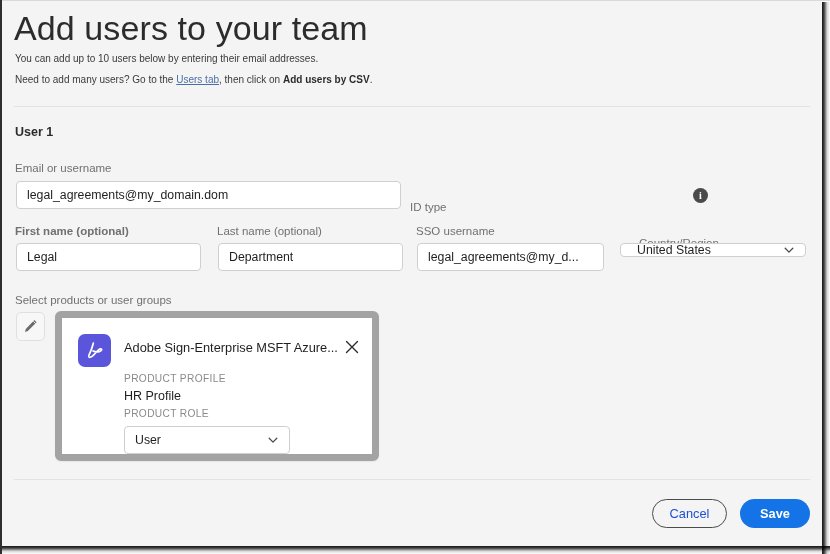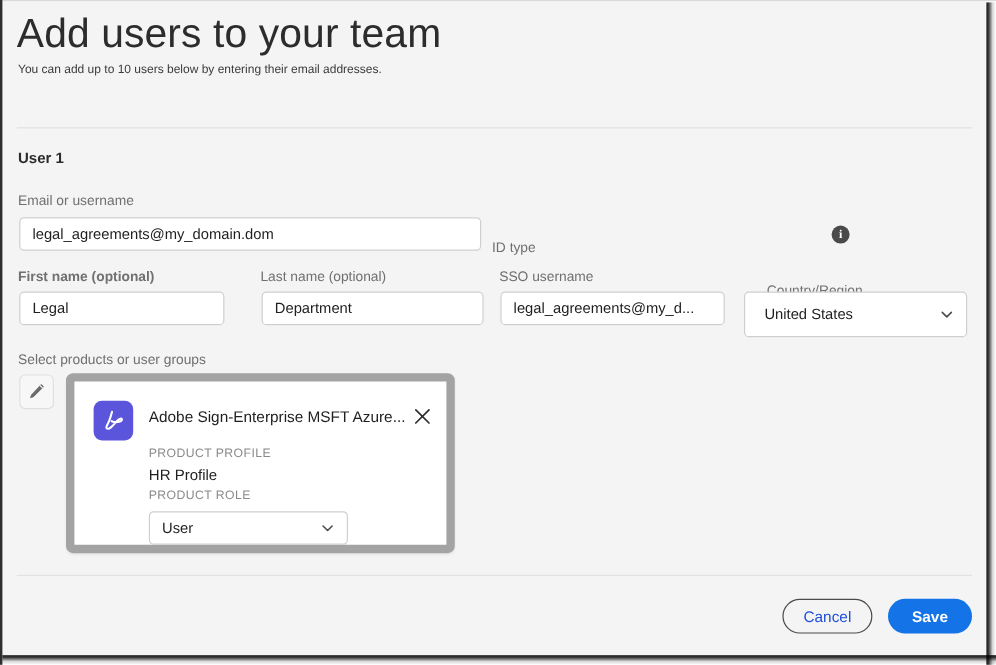--- a/index.html
+++ b/index.html
@@ -310,42 +310,43 @@
 <body>
 
 <div id="window-frame">
 
   <div id="page">
 
     <div class="page-title">Add users to your team</div>
 
     <div class="intro-line l1">You can add up to 10 users below by entering their email addresses.</div>
 
+    <div class="intro-line l2"><span>Need to add many users? Go to the </span><span class="link-users-tab">Users tab</span><span>, then click on </span><span class="bold-inline">Add users by CSV</span><span>.</span></div>
 
     <div class="divider" id="divider-top"></div>
 
     <div class="section-heading">User 1</div>
 
     <div class="field-label" style="left:13px; top:161px;">Email or username</div>
     <input class="text-input" id="email-input" style="left: 14px; top: 180px; width: 385px; height: 28px;" value="legal_agreements@my_domain.dom">
 
     <div class="field-label" style="left:408px; top:161px;margin-top:39px;">ID type</div>
     <div class="info-icon" style="left:691px; top:187px;">i</div>
 
     <div class="field-label" style="left:13px; top:224px;font-weight:bold;">First name (optional)</div>
-    <input class="text-input" id="first-name-input" style="left: 14px; top: 242px; width: 171px; height: 28px;" value="Legal">
+    <input class="text-input" id="first-name-input" style="left: 14px; top: 242px; width: 185px; height: 28px;" value="Legal">
 
     <div class="field-label" style="left:215px; top:224px;">Last name (optional)</div>
     <input class="text-input" id="last-name-input" style="left: 216px; top: 242px; width: 185px; height: 28px;" value="Department">
 
     <div class="field-label" style="left:414px; top:224px;">SSO username</div>
     <input class="text-input" id="sso-username-input" style="left: 415px; top: 242px; width: 187px; height: 28px;" value="legal_agreements@my_d...">
 
     <div class="field-label" style="left:637px; top:224px;margin-top:12px;">Country/Region</div>
-    <div class="select-box" id="country-select" style="left:618px; top:242px; width:186px; height:38px;padding-left:16px;">
+    <div class="select-box" id="country-select" style="left:618px; top:242px; width:186px; height:14px;padding-left:16px;">
       <span class="sel-value">United States</span>
       <svg class="chev" viewBox="0 0 12 12">
         <path d="M2.2 4.3 L6 8.1 L9.8 4.3" fill="none" stroke="#4a4a4a" stroke-width="1.3" stroke-linecap="round" stroke-linejoin="round"></path>
       </svg>
     </div>
 
     <div class="field-label" id="label-products">Select products or user groups</div>
 
     <div id="edit-products-button">
       <svg width="17" height="17" viewBox="0 0 17 17">

